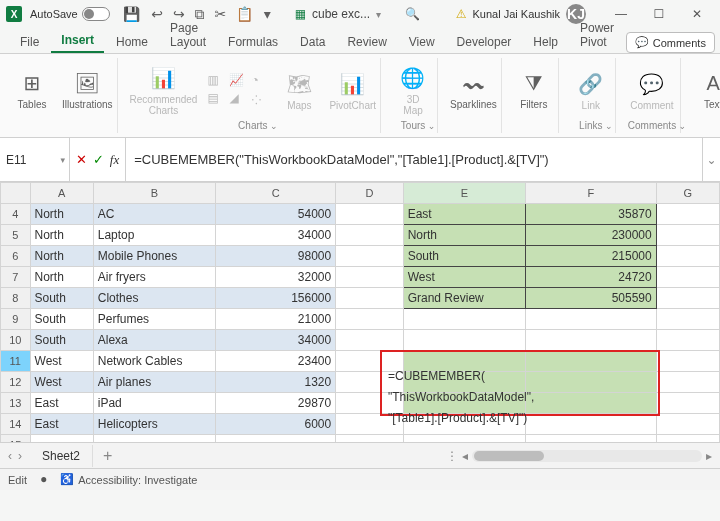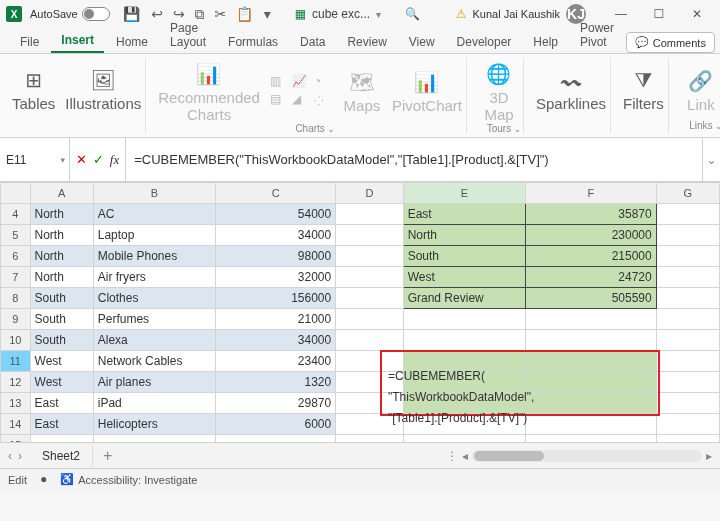--- a/index.html
+++ b/index.html
@@ -23,21 +23,21 @@
 .rtab.file{color:#555}
 .rtab.active{color:#107c41;border-bottom:2px solid #107c41;font-weight:600}
 .comments-btn{margin-left:auto;border:1px solid #bdbdbd;border-radius:4px;padding:3px 8px;background:#fff;display:flex;align-items:center;gap:4px;font-size:11px}
 .ribbon{background:#fafafa;height:84px;display:flex;padding:4px 8px;gap:8px;border-bottom:1px solid #d0d0d0}
 .rgroup{display:flex;flex-direction:column;align-items:center;justify-content:space-between;padding:2px 4px;border-right:1px solid #e3e3e3}
 .rgroup:last-child{border-right:none}
 .rgroup .icons{display:flex;gap:10px;flex:1;align-items:center}
 .rbtn{display:flex;flex-direction:column;align-items:center;gap:2px;color:#606060;min-width:40px}
 .rbtn.disabled{color:#b8b8b8}
 .rbtn .ico{font-size:20px;height:28px;display:flex;align-items:center}
-.rbtn .lbl{font-size:15px;text-align:center;line-height:1.1}
+.rbtn .lbl{font-size:10px;text-align:center;line-height:1.1}
 .glabel{font-size:10px;color:#888;position:relative}
 .glabel::after{content:"⌄";position:absolute;right:-10px;bottom:0;font-size:9px}
 .formula-row{height:44px;display:flex;align-items:stretch;border-bottom:1px solid #d0d0d0;background:#fff}
 .namebox{width:70px;border-right:1px solid #d0d0d0;display:flex;align-items:center;padding:0 6px;font-size:12px;position:relative}
 .namebox::after{content:"▾";position:absolute;right:4px;color:#888;font-size:9px}
 .fb-btns{display:flex;align-items:center;padding:0 6px;gap:6px;border-right:1px solid #d0d0d0}
 .fb-btns span{font-size:13px}
 .fx{font-style:italic;font-family:serif}
 .fbar{flex:1;padding:4px 8px;font-size:13px;display:flex;align-items:center}
 .fbar-expand{width:18px;display:flex;align-items:center;justify-content:center;color:#888;border-left:1px solid #d0d0d0}

